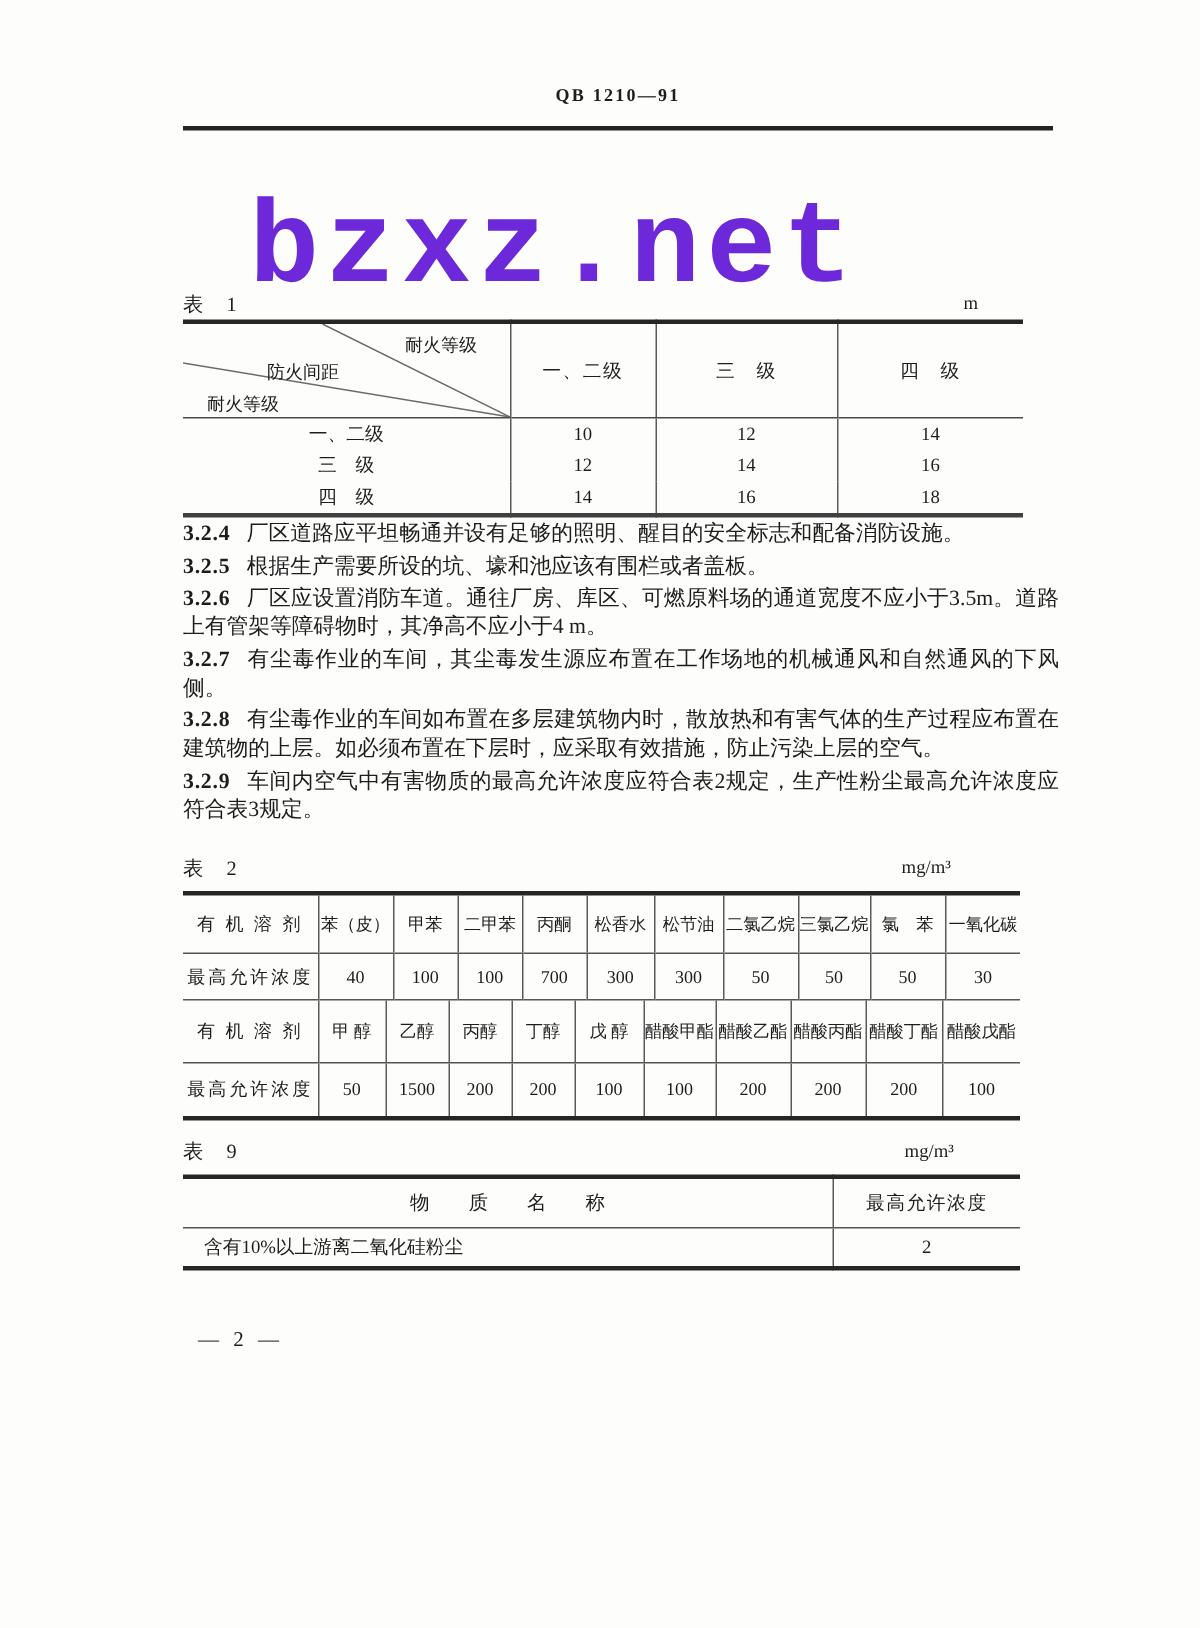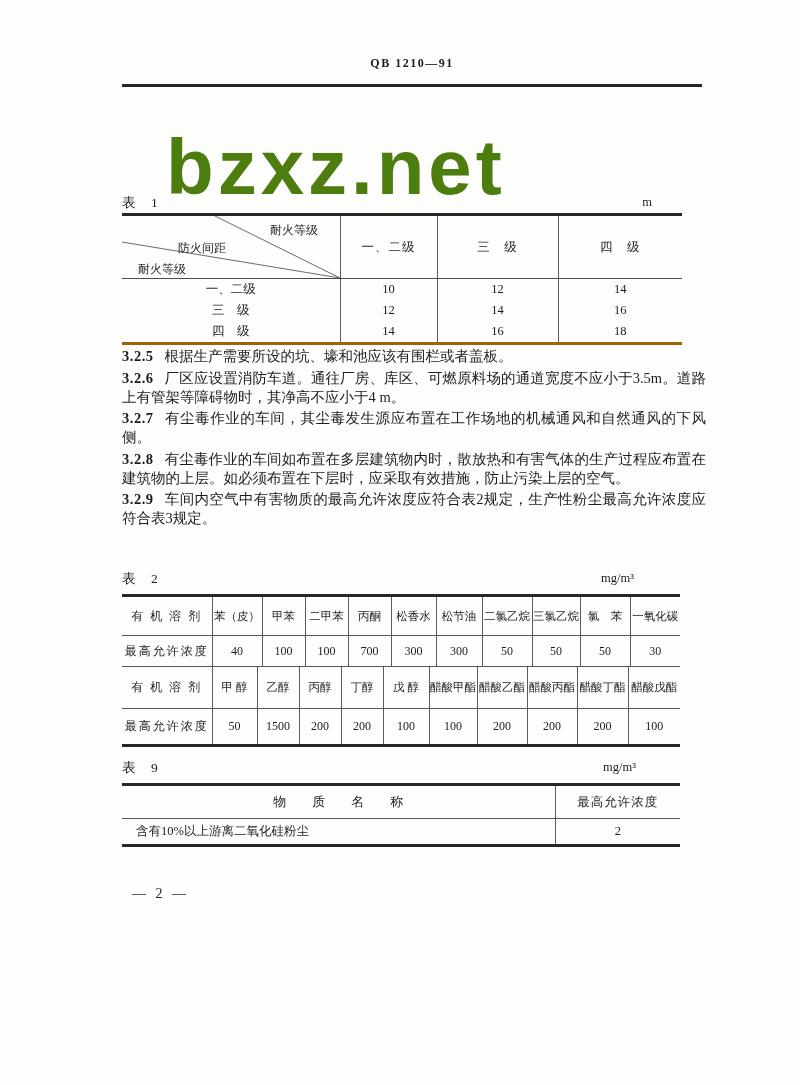--- a/index.html
+++ b/index.html
@@ -4,22 +4,22 @@
 <style>
   html,body { margin:0; padding:0; background:#ffffff; }
   .page {
     position:relative; width:800px; height:1085px; background:#fdfdfc;
     font-family:"Liberation Serif","DejaVu Serif",serif; color:#1d1d1d;
     overflow:hidden;
   }
   
   .watermark {
     position:absolute; left:166px; top:128px; z-index:0;
-    font-family:Liberation Sans, sans-serif; font-weight:bold;
-    font-size:78px; letter-spacing:4px; color:#4d7c0f; line-height:1;
+    font-family:Liberation Mono, monospace; font-weight:bold;
+    font-size:78px; letter-spacing:4px; color:#6d28d9; line-height:1;
     user-select:none;
   }
   .layer { position:absolute; z-index:1; }
 
   .doc-title { left:122px; top:56px; width:580px; text-align:center;
     font-size:12px; font-weight:bold; letter-spacing:1.5px; }
   .title-rule { left:122px; top:84px; width:580px; height:3px; background:#242424; }
 
   .body { left:122px; width:584px; font-size:14.5px; line-height:19px;
     text-align:justify; }
@@ -33,21 +33,21 @@
   .cap .cap-unit { position:absolute; top:1px; font-size:12.5px; letter-spacing:0; }
   .cap1 { top:194px; width:560px; } .cap1 .cap-unit { right:30px; }
   .cap2 { top:570px; width:558px; } .cap2 .cap-unit { right:46px; }
   .cap3 { top:759px; width:558px; } .cap3 .cap-unit { right:44px; }
 
   table { border-collapse:collapse; table-layout:fixed; }
   td { padding:0; overflow:hidden; white-space:nowrap; }
 
   
   .t1 { left:122px; top:213px; width:560px;
-    border-top:3px solid #262626; border-bottom:3px solid #a16207; }
+    border-top:3px solid #262626; border-bottom:3px solid #404040; }
   .t1 td { border-left:1px solid #5a5a5a; text-align:center; font-size:12.5px; }
   .t1 td:first-child { border-left:none; }
   .t1 tr.head td { border-bottom:1px solid #4a4a4a; height:62px; vertical-align:middle;
     letter-spacing:1px; }
   .t1 tr.datarow td { height:21px; vertical-align:middle; }
   .diag { position:relative; }
   .diag svg { position:absolute; left:0; top:0; }
   .dlab { position:absolute; font-size:12px; letter-spacing:0; line-height:14px; }
   .dlab-top { left:148px; top:7px; }
   .dlab-mid { left:56px; top:25px; }
@@ -137,20 +137,21 @@
     <tr class="datarow">
       <td>四　级</td>
       <td>14</td>
       <td>16</td>
       <td>18</td>
     </tr>
   </tbody>
     </table>
 
   <div class="layer body body-2">
+    <p><span class="cnum">3.2.4</span><span>厂区道路应平坦畅通并设有足够的照明、醒目的安全标志和配备消防设施。</span></p>
     <p><span class="cnum">3.2.5</span><span>根据生产需要所设的坑、壕和池应该有围栏或者盖板。</span></p>
     <p><span class="cnum">3.2.6</span><span>厂区应设置消防车道。通往厂房、库区、可燃原料场的通道宽度不应小于3.5m。道路上有管架等障碍物时，其净高不应小于4 m。</span></p>
     <p><span class="cnum">3.2.7</span><span>有尘毒作业的车间，其尘毒发生源应布置在工作场地的机械通风和自然通风的下风侧。</span></p>
     <p><span class="cnum">3.2.8</span><span>有尘毒作业的车间如布置在多层建筑物内时，散放热和有害气体的生产过程应布置在建筑物的上层。如必须布置在下层时，应采取有效措施，防止污染上层的空气。</span></p>
     <p><span class="cnum">3.2.9</span><span>车间内空气中有害物质的最高允许浓度应符合表2规定，生产性粉尘最高允许浓度应符合表3规定。</span></p>
   </div>
 
   <div class="layer cap cap2">
     <span class="cap-label">表　2</span>
     <span class="cap-unit">mg/m³</span>

